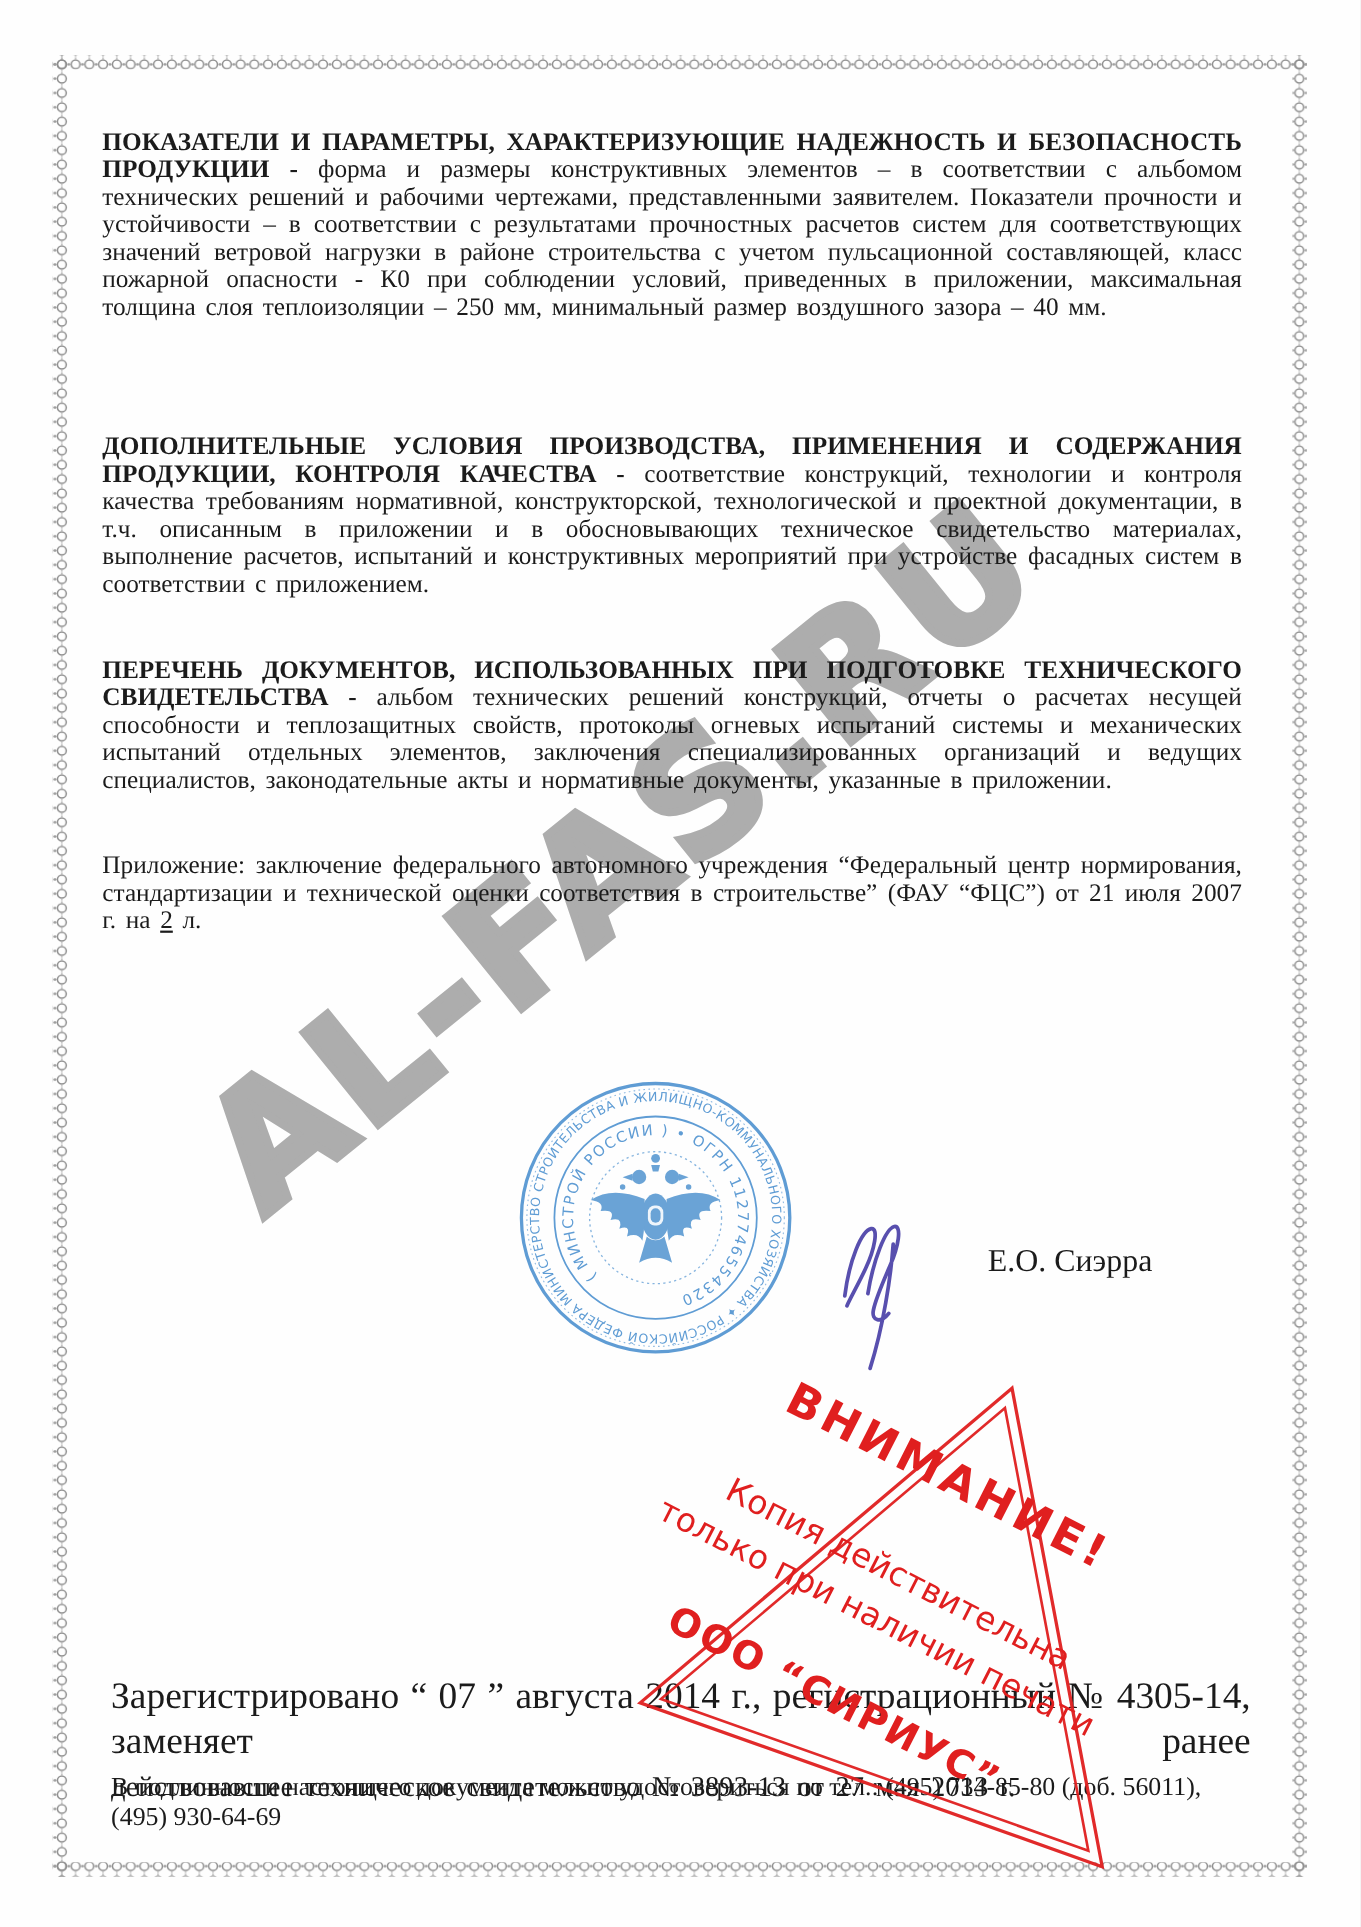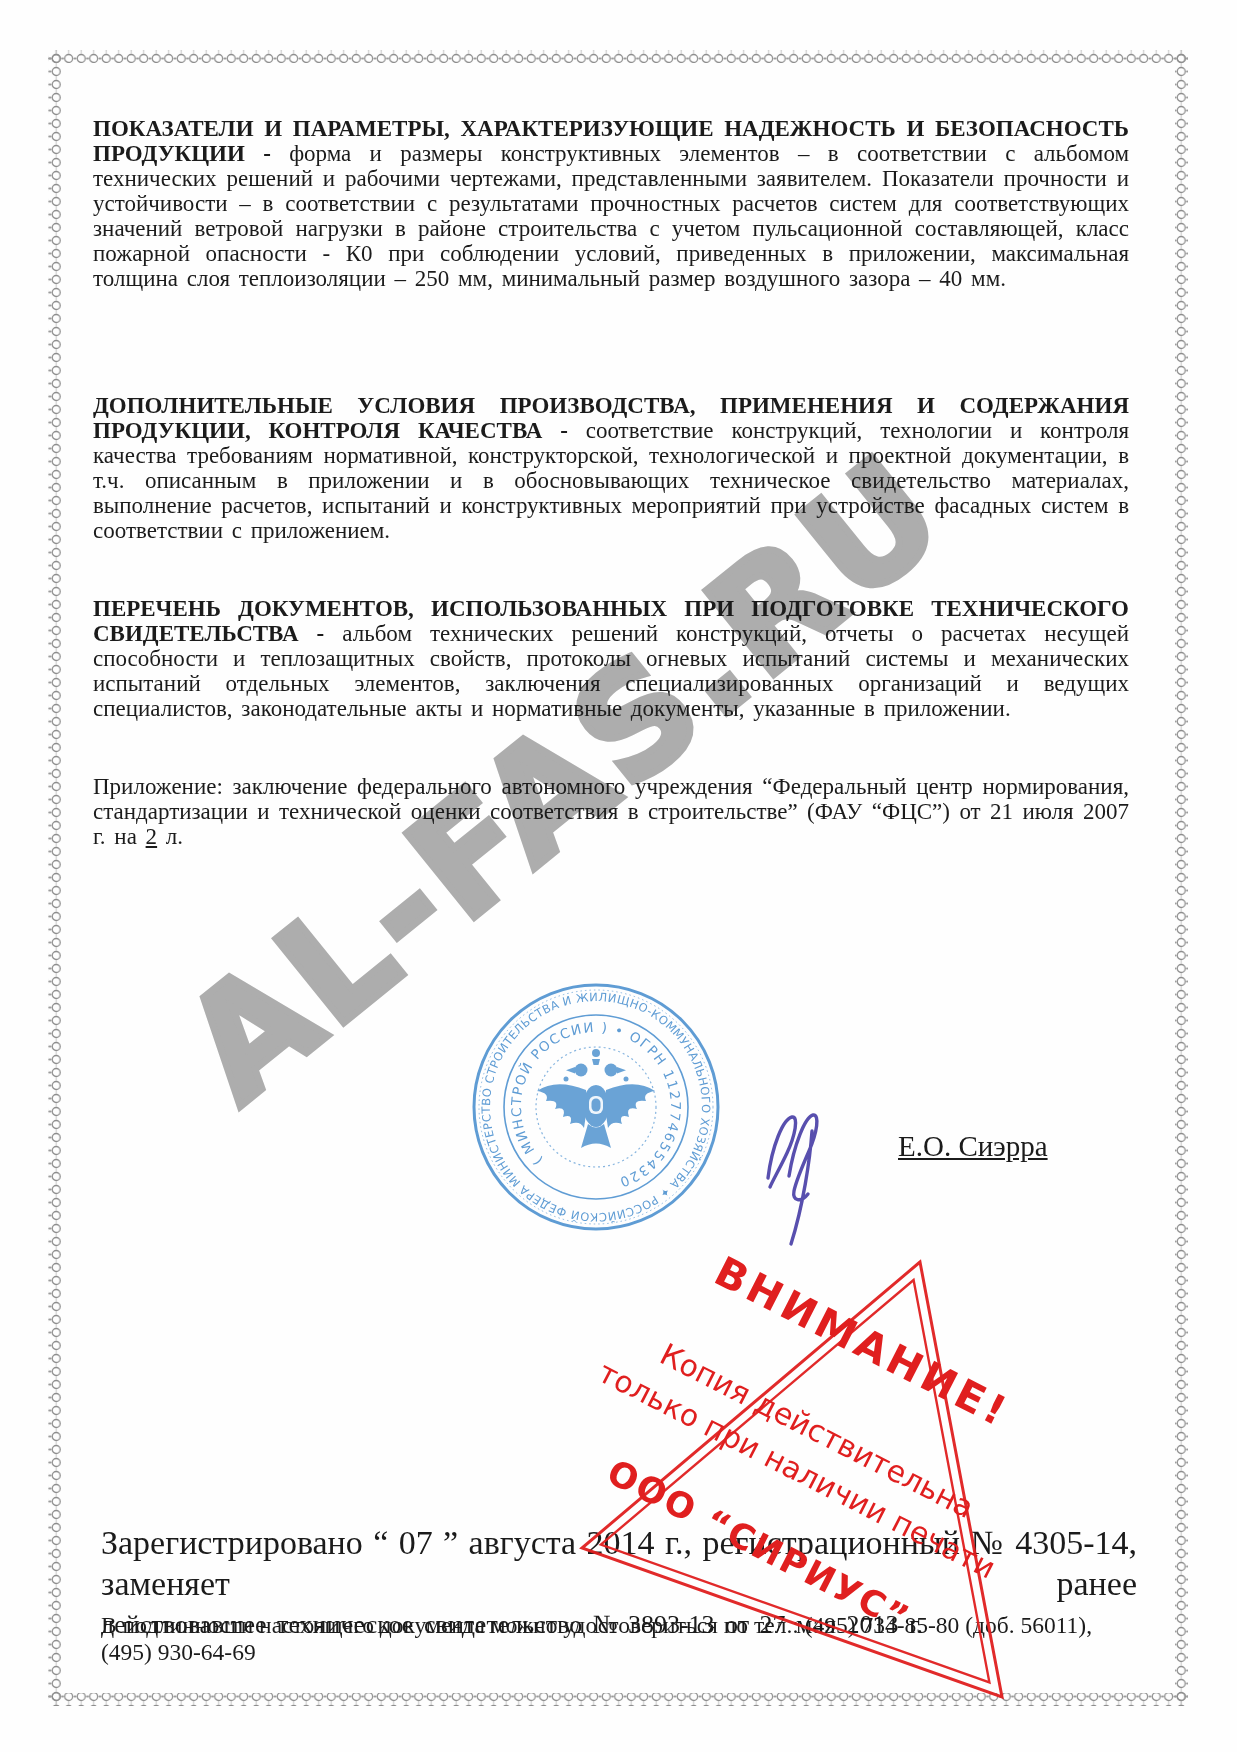--- a/index.html
+++ b/index.html
@@ -24,21 +24,21 @@
     font-size:23px; line-height:25px; text-align:justify; word-spacing:3px;
     z-index:4;
   }
   .para b { font-weight:bold; }
   .sign-block {
     position:absolute; left:103px; top:1048px; margin:0;
     font-size:26px; line-height:40px; z-index:4;
   }
   .signer-name {
     position:absolute; left:898px; top:1130px; margin:0;
-    font-size:29px; z-index:4;text-decoration:underline;
+    font-size:29px; z-index:4;
   }
   .reg-block { position:absolute; left:101px; top:1522px; width:1036px; z-index:4; }
   .reg-line1 { font-size:34px; line-height:41px; text-align:justify; text-align-last:justify; }
   .reg-line2 { font-size:26px; line-height:41px; word-spacing:4px; }
   .verify-line {
     position:absolute; left:101px; top:1612px; width:1040px; margin:0;
     font-size:23.5px; z-index:4;
   }
   .stamp-ring-text { font-family:"DejaVu Sans", sans-serif; }
 </style>

